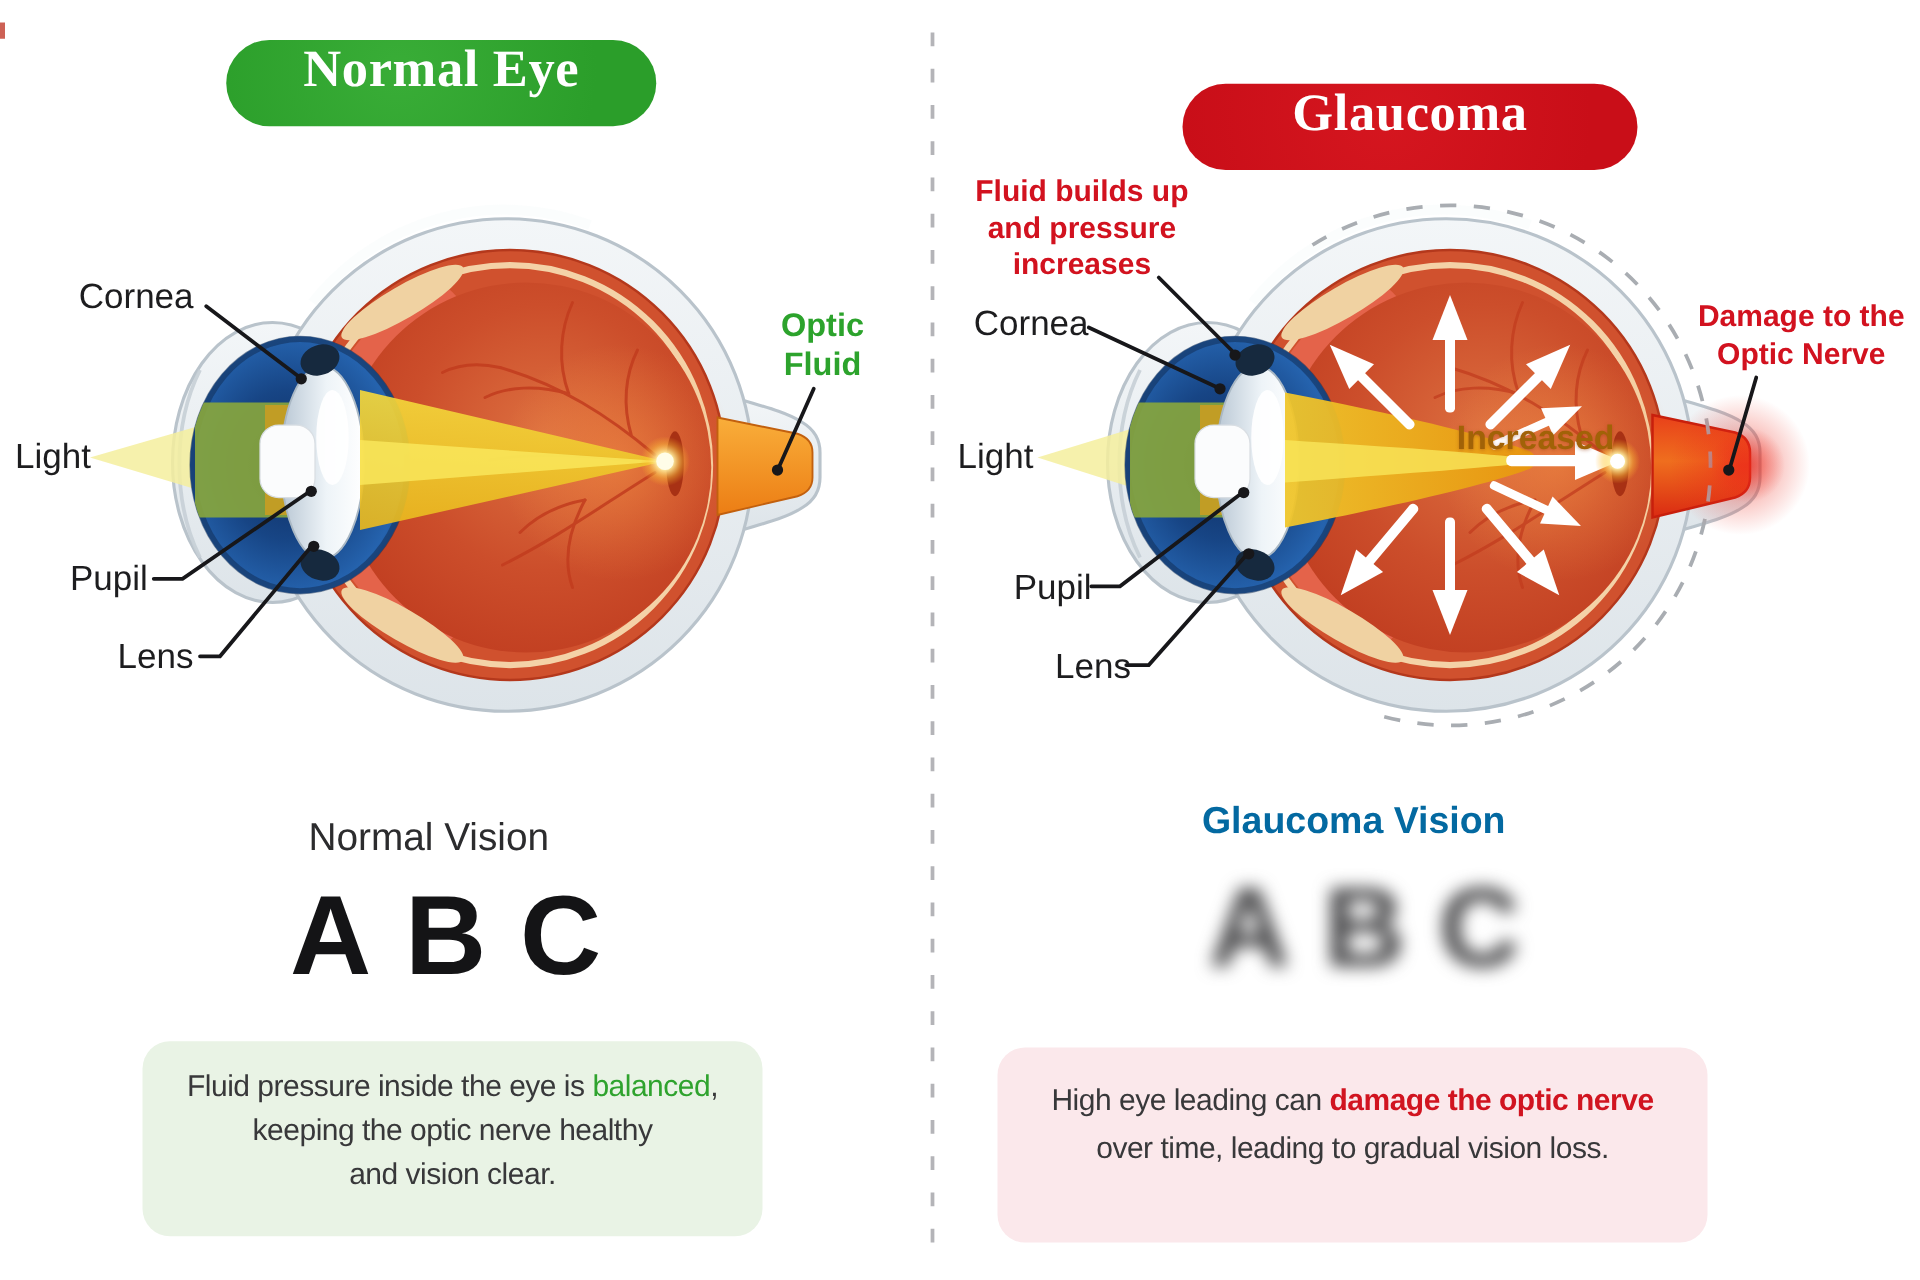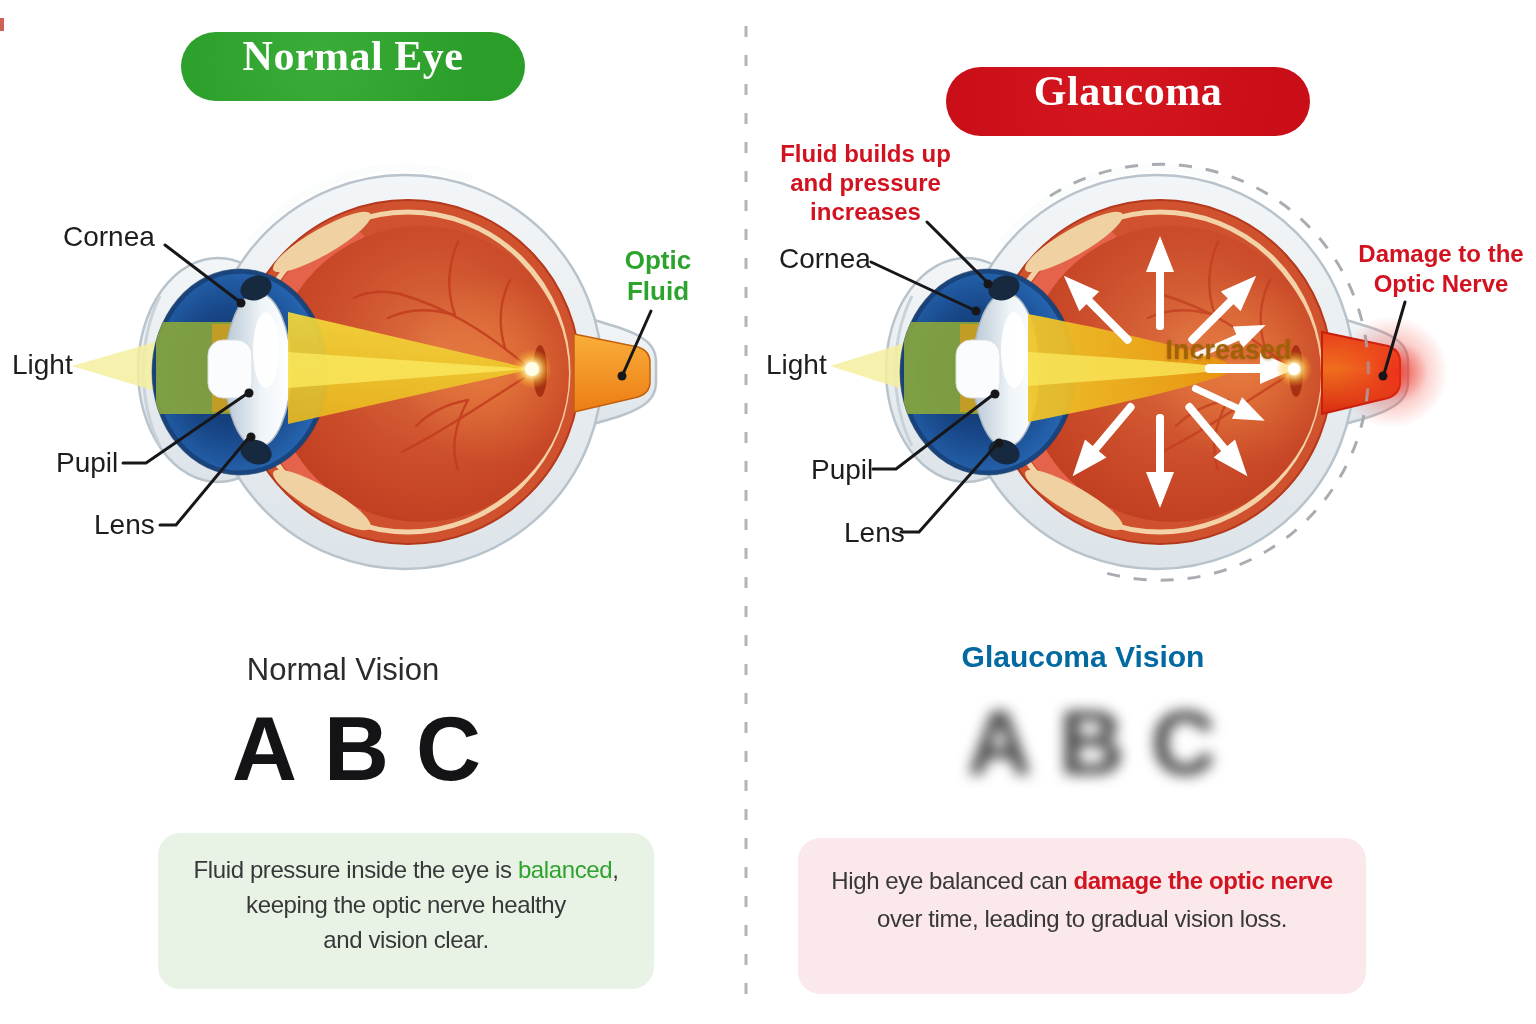--- a/index.html
+++ b/index.html
@@ -25,21 +25,21 @@
         font-weight:700;font-size:27px;text-shadow:0 1px 3px rgba(150,60,20,.45);}
   .vision-title-l{left:118px;top:652px;width:450px;font-size:31px;font-weight:500;color:#2c2c2e;}
   .vision-title-r{left:858px;top:640px;width:450px;font-size:30px;font-weight:700;color:#0369a1;}
   .abc{font-size:90px;font-weight:800;letter-spacing:0.30em;padding-left:0.30em;color:#141416;
        font-family:"Liberation Sans",sans-serif;text-align:center;}
   .abc-l{left:93px;top:698px;width:500px;}
   .abc-r{left:828px;top:692px;width:500px;color:#404042;filter:blur(7px);}
   .caption{border-radius:22px;font-size:24px;font-weight:500;color:#38383a;letter-spacing:-0.4px;}
   .caption div{white-space:nowrap;}
   .caption-l{left:114px;top:833px;width:496px;height:137px;background:#e9f3e5;padding-top:19px;
-             line-height:35px;margin-left:44px;}
+             line-height:35px;}
   .caption-r{left:798px;top:838px;width:568px;height:132px;background:#fbe8eb;padding-top:24px;
              line-height:38px;}
   .hl-green{color:#2fa32e;}
   .hl-red{color:#d11420;font-weight:700;}
 </style>
 </head>
 <body>
 
 <div id="canvas">
 
@@ -283,17 +283,17 @@
 <div class="txt center abc abc-l">ABC</div>
 <div class="txt center vision-title-r">Glaucoma Vision</div>
 <div class="txt center abc abc-r">ABC</div>
 
 <div class="txt center caption caption-l">
   <div><span>Fluid pressure inside the eye is </span><span class="hl-green">balanced</span><span>,</span></div>
   <div>keeping the optic nerve healthy</div>
   <div>and vision clear.</div>
 </div>
 <div class="txt center caption caption-r">
-  <div><span>High eye balanced can </span><span class="hl-red">damage the optic nerve</span></div>
+  <div><span>High eye leading can </span><span class="hl-red">damage the optic nerve</span></div>
   <div>over time, leading to gradual vision loss.</div>
 </div>
 
 </div>
 
 </body></html>

